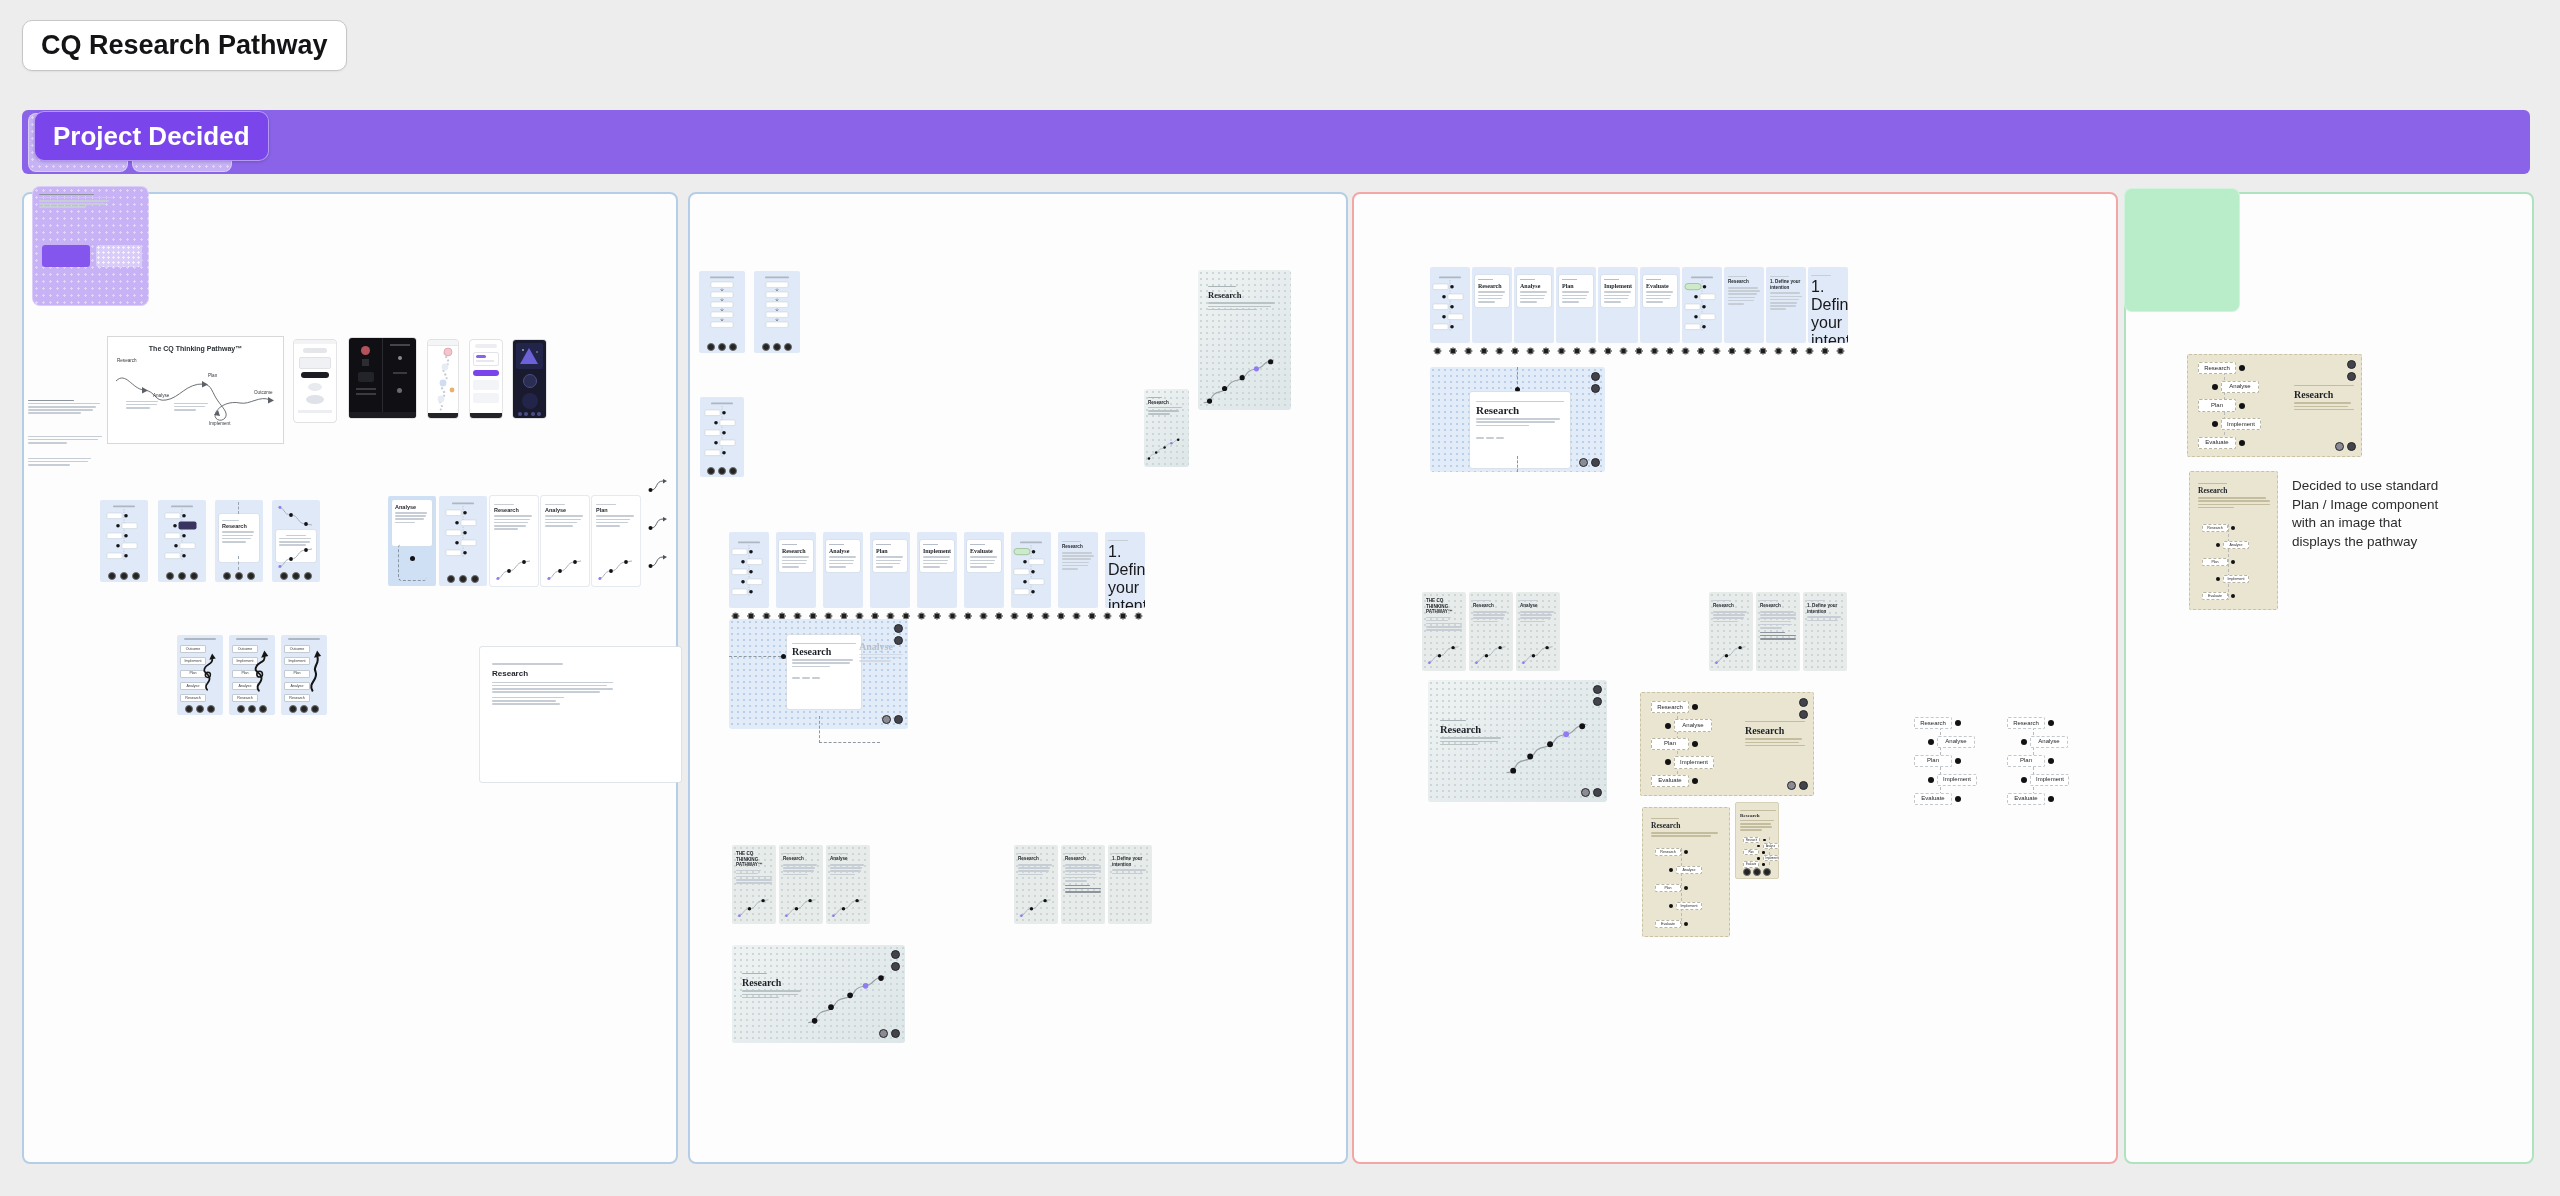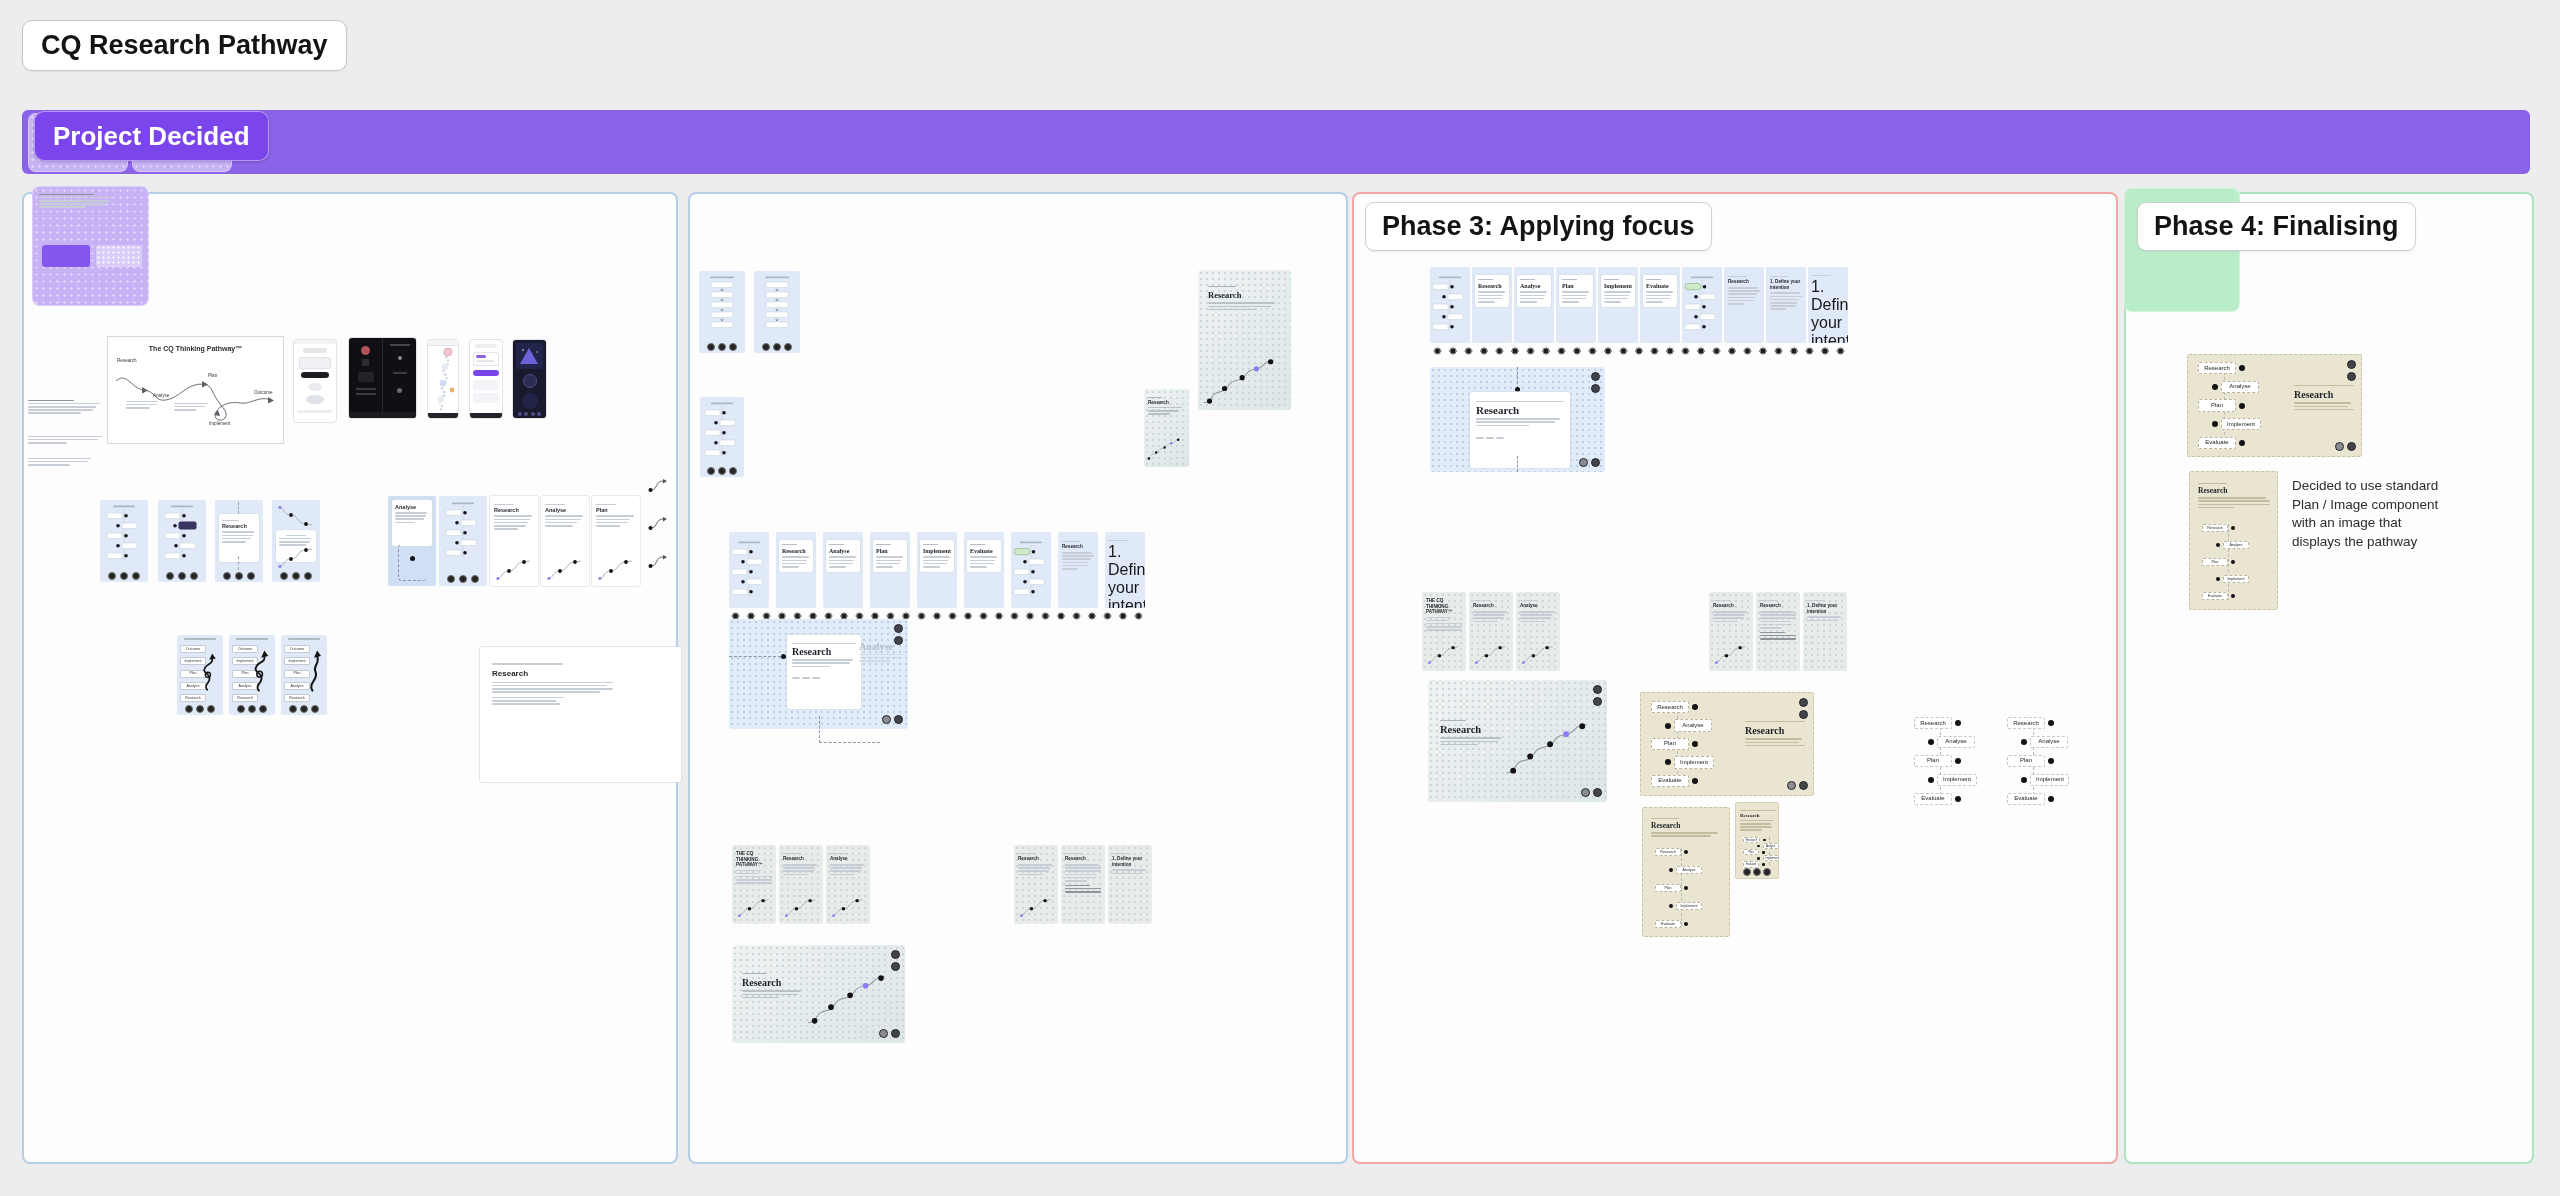--- a/index.html
+++ b/index.html
@@ -938,21 +938,20 @@
         <span class="ci"></span>
       </div>
     <div class="cicons" style="right:5px;bottom:5px;">
         <span class="ci lt"></span>
         <span class="ci"></span>
       </div>
   </div>
 </div>
 
 <div class="phase b-red" style="left:1352px;width:762px;">
-  <div class="ph-label">Phase 3: Applying focus</div>
 
   <div style="position:absolute;left:76px;top:73px;display:flex;gap:2px;">
 
       <div class="mini k-flow">
         <svg class="zz">
           <use href="#sym-zigzag"></use>
         </svg>
 
       </div>
 
@@ -1411,21 +1410,20 @@
       </div>
       <div class="vrow">
         <span class="vbox">Evaluate</span>
         <span class="vdot"></span>
       </div>
   </div>
 </div>
 
 <div class="phase b-green" style="left:2124px;width:406px;">
   <div class="psticky" style="left:-2px;top:-6px;width:114px;height:122px;background:#b9ecc9;z-index:4;"></div>
-  <div class="ph-label">Phase 4: Finalising</div>
 
   <div class="tancard" style="left:61px;top:160px;width:175px;height:103px;">
     <div class="vflow" style="position:absolute;left:10px;top:7px;bottom:7px;width:88px;--vf:6px;">
       <div class="vrow">
           <span class="vbox">Research</span>
           <span class="vdot"></span>
         </div>
         <div class="vrow">
           <span class="vbox">Analyse</span>
           <span class="vdot"></span>

